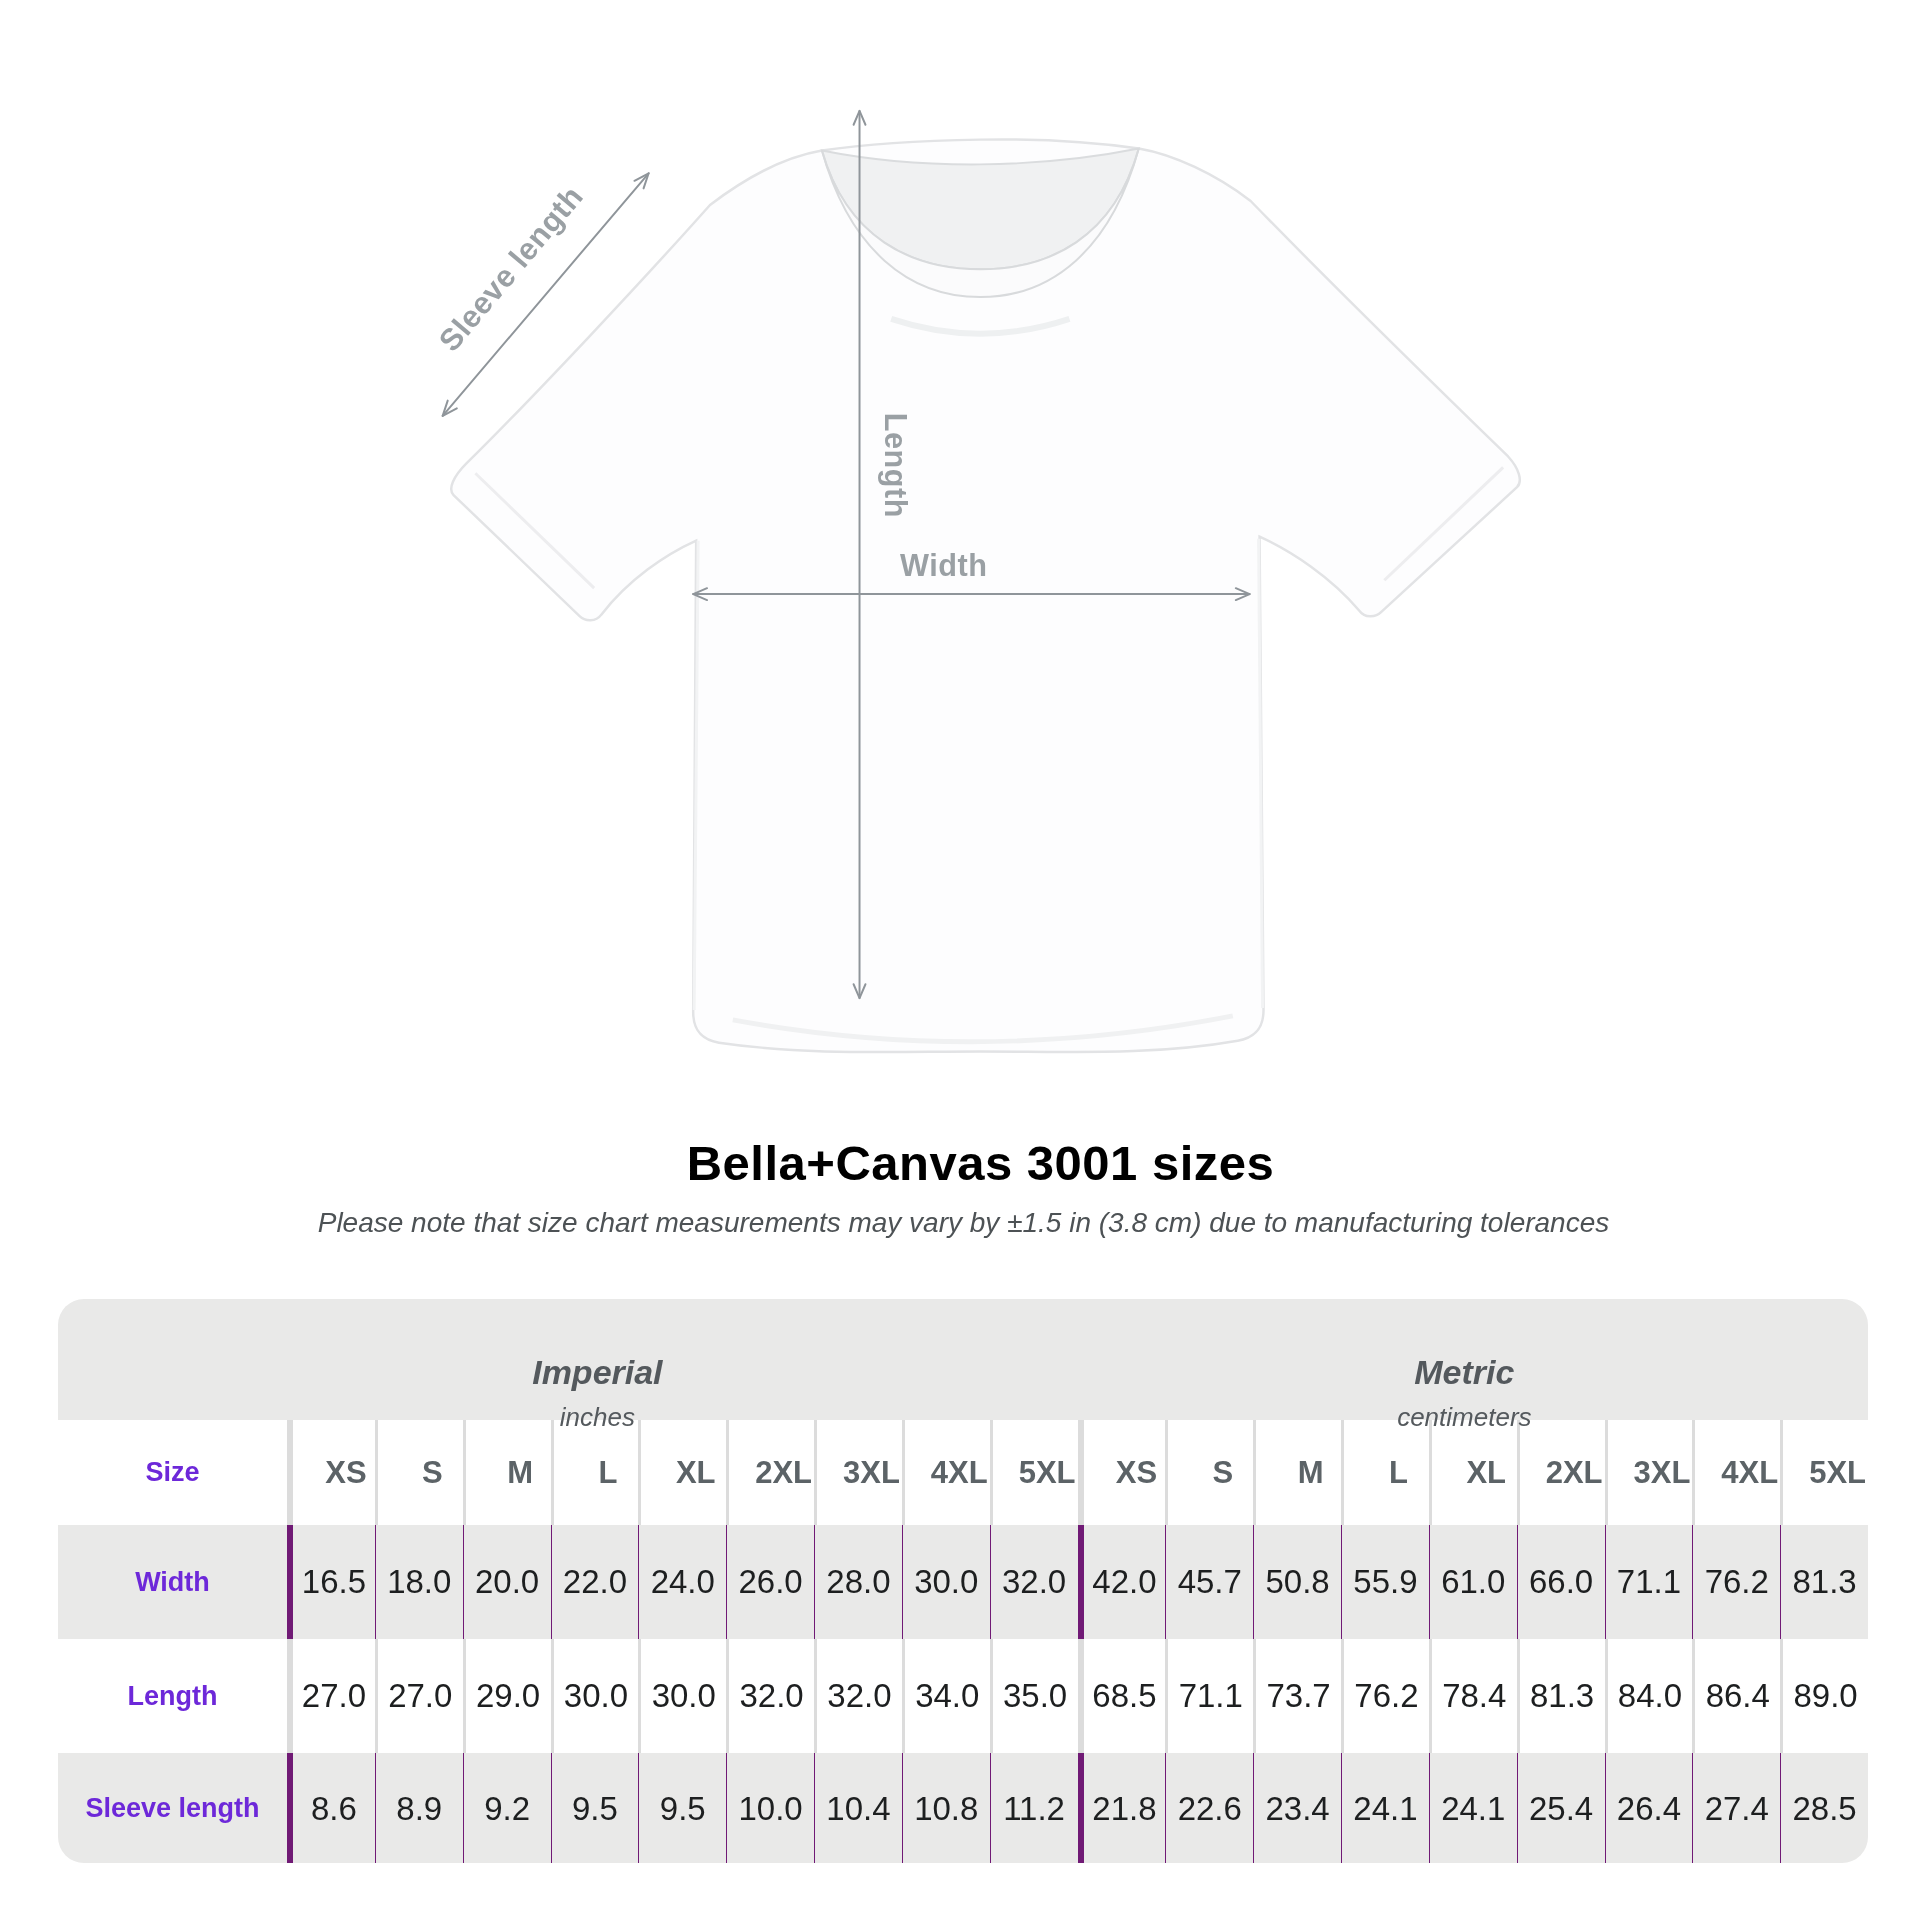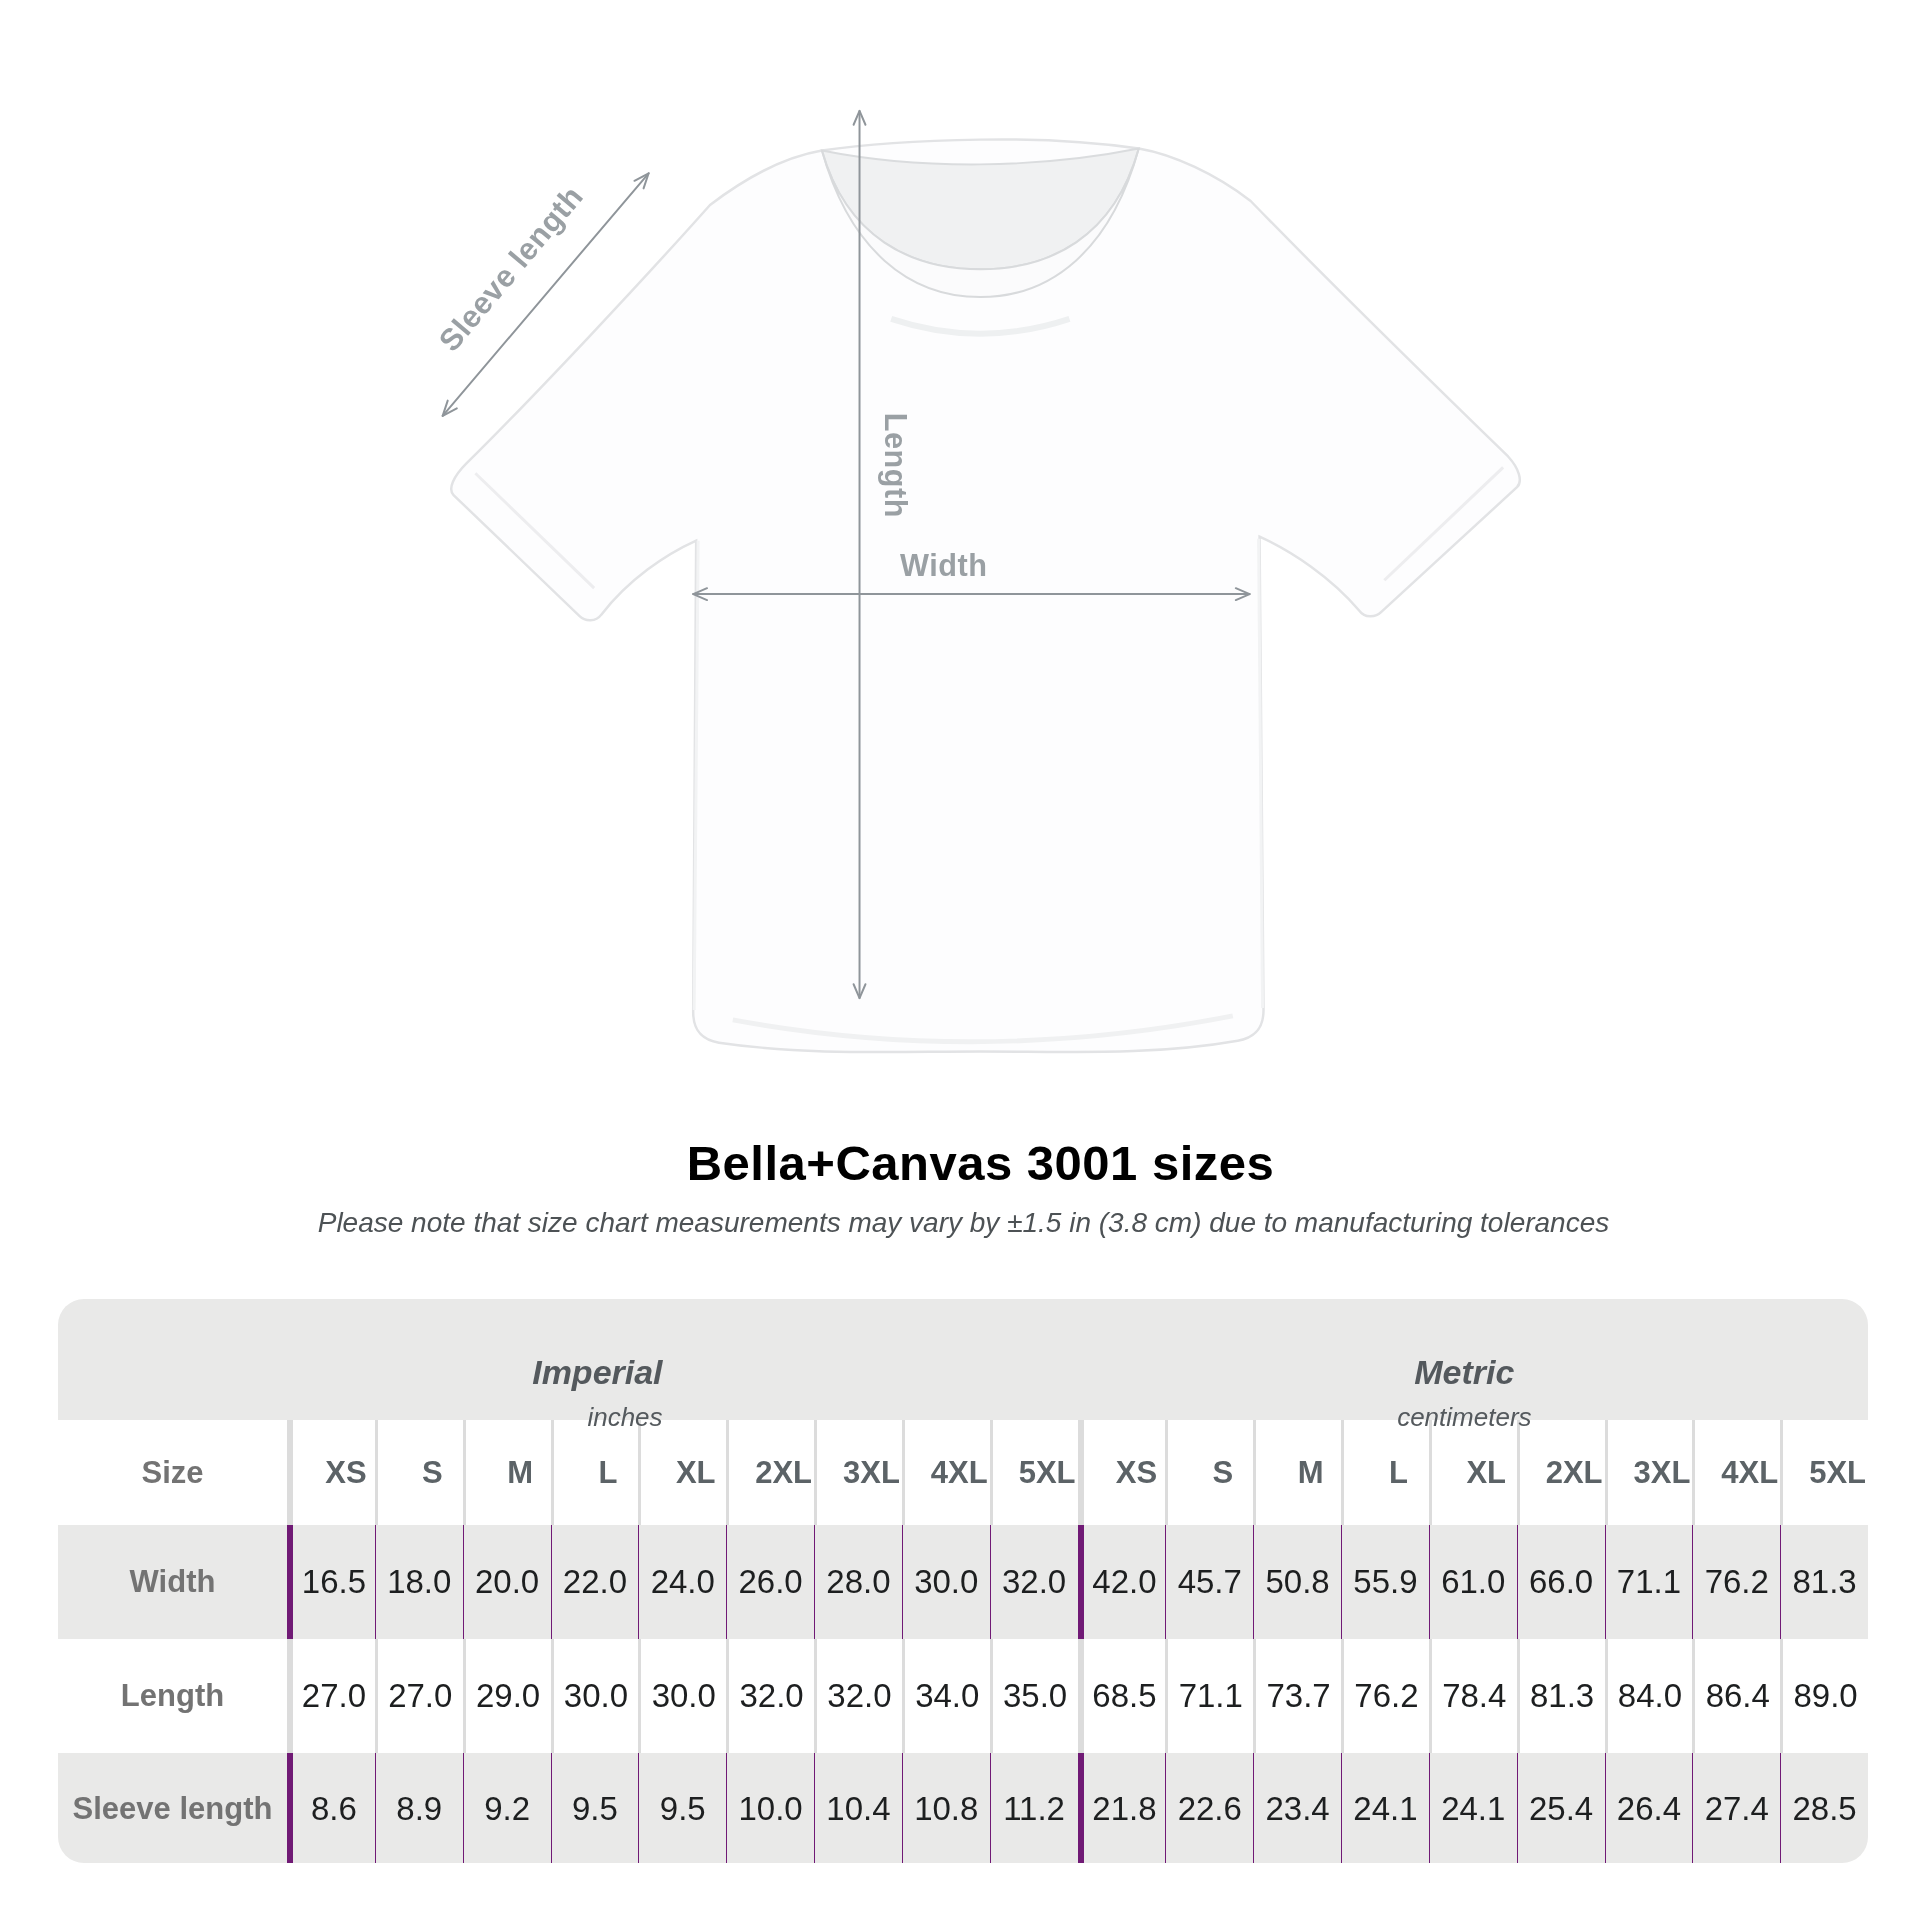--- a/index.html
+++ b/index.html
@@ -15,28 +15,28 @@
   .title{font-size:49px;font-weight:bold;color:#000000;letter-spacing:0.5px;padding-left:34px;}
   .subtitle{margin-top:16px;font-size:28px;font-style:italic;color:#4d5255;}
   
   .sizetable{
     position:absolute;left:58px;top:1299px;width:1810px;height:564px;
     border-radius:26px;overflow:hidden;background:#ffffff;
   }
   .band{position:relative;height:121px;background:#e9e9e8;}
   .ugroup{position:absolute;top:24px;transform:translateX(-50%);text-align:center;color:#54595d;margin-top:30px;}
   .uname{font-size:34px;font-weight:bold;font-style:italic;}
-  .uunit{margin-top:10px;font-size:26px;font-style:italic;text-align:right;}
+  .uunit{margin-top:10px;font-size:26px;font-style:italic;}
   .trow{display:grid;grid-template-columns:229px repeat(18,1fr);}
   .trow.head{height:105px;background:#ffffff;}
   .trow.r1{height:114px;background:#e9e9e8;}
   .trow.r2{height:114px;background:#ffffff;}
   .trow.r3{height:111px;background:#e9e9e8;}
   .cell{display:flex;align-items:center;justify-content:center;min-width:0;}
-  .lbl{font-size:31px;font-weight:bold;color:#737373;}
+  .lbl{font-size:27px;font-weight:bold;color:#6d28d9;}
   .szh{font-size:31px;font-weight:bold;color:#5c6367;padding-left:24px;}
   .val{font-size:33px;color:#1d1f20;}
   
   .trow.head .cell+.cell, .trow.r2 .cell+.cell{border-left:3px solid #dcdcdc;}
   .trow.r1 .cell+.cell, .trow.r3 .cell+.cell{border-left:1px solid #701a75;}
   .trow.head .cell.sepstrong, .trow.r2 .cell.sepstrong{border-left-width:6px;}
   .trow.r1 .cell.sepstrong, .trow.r3 .cell.sepstrong{border-left-width:6px;}
 </style>
 </head>
 <body>

